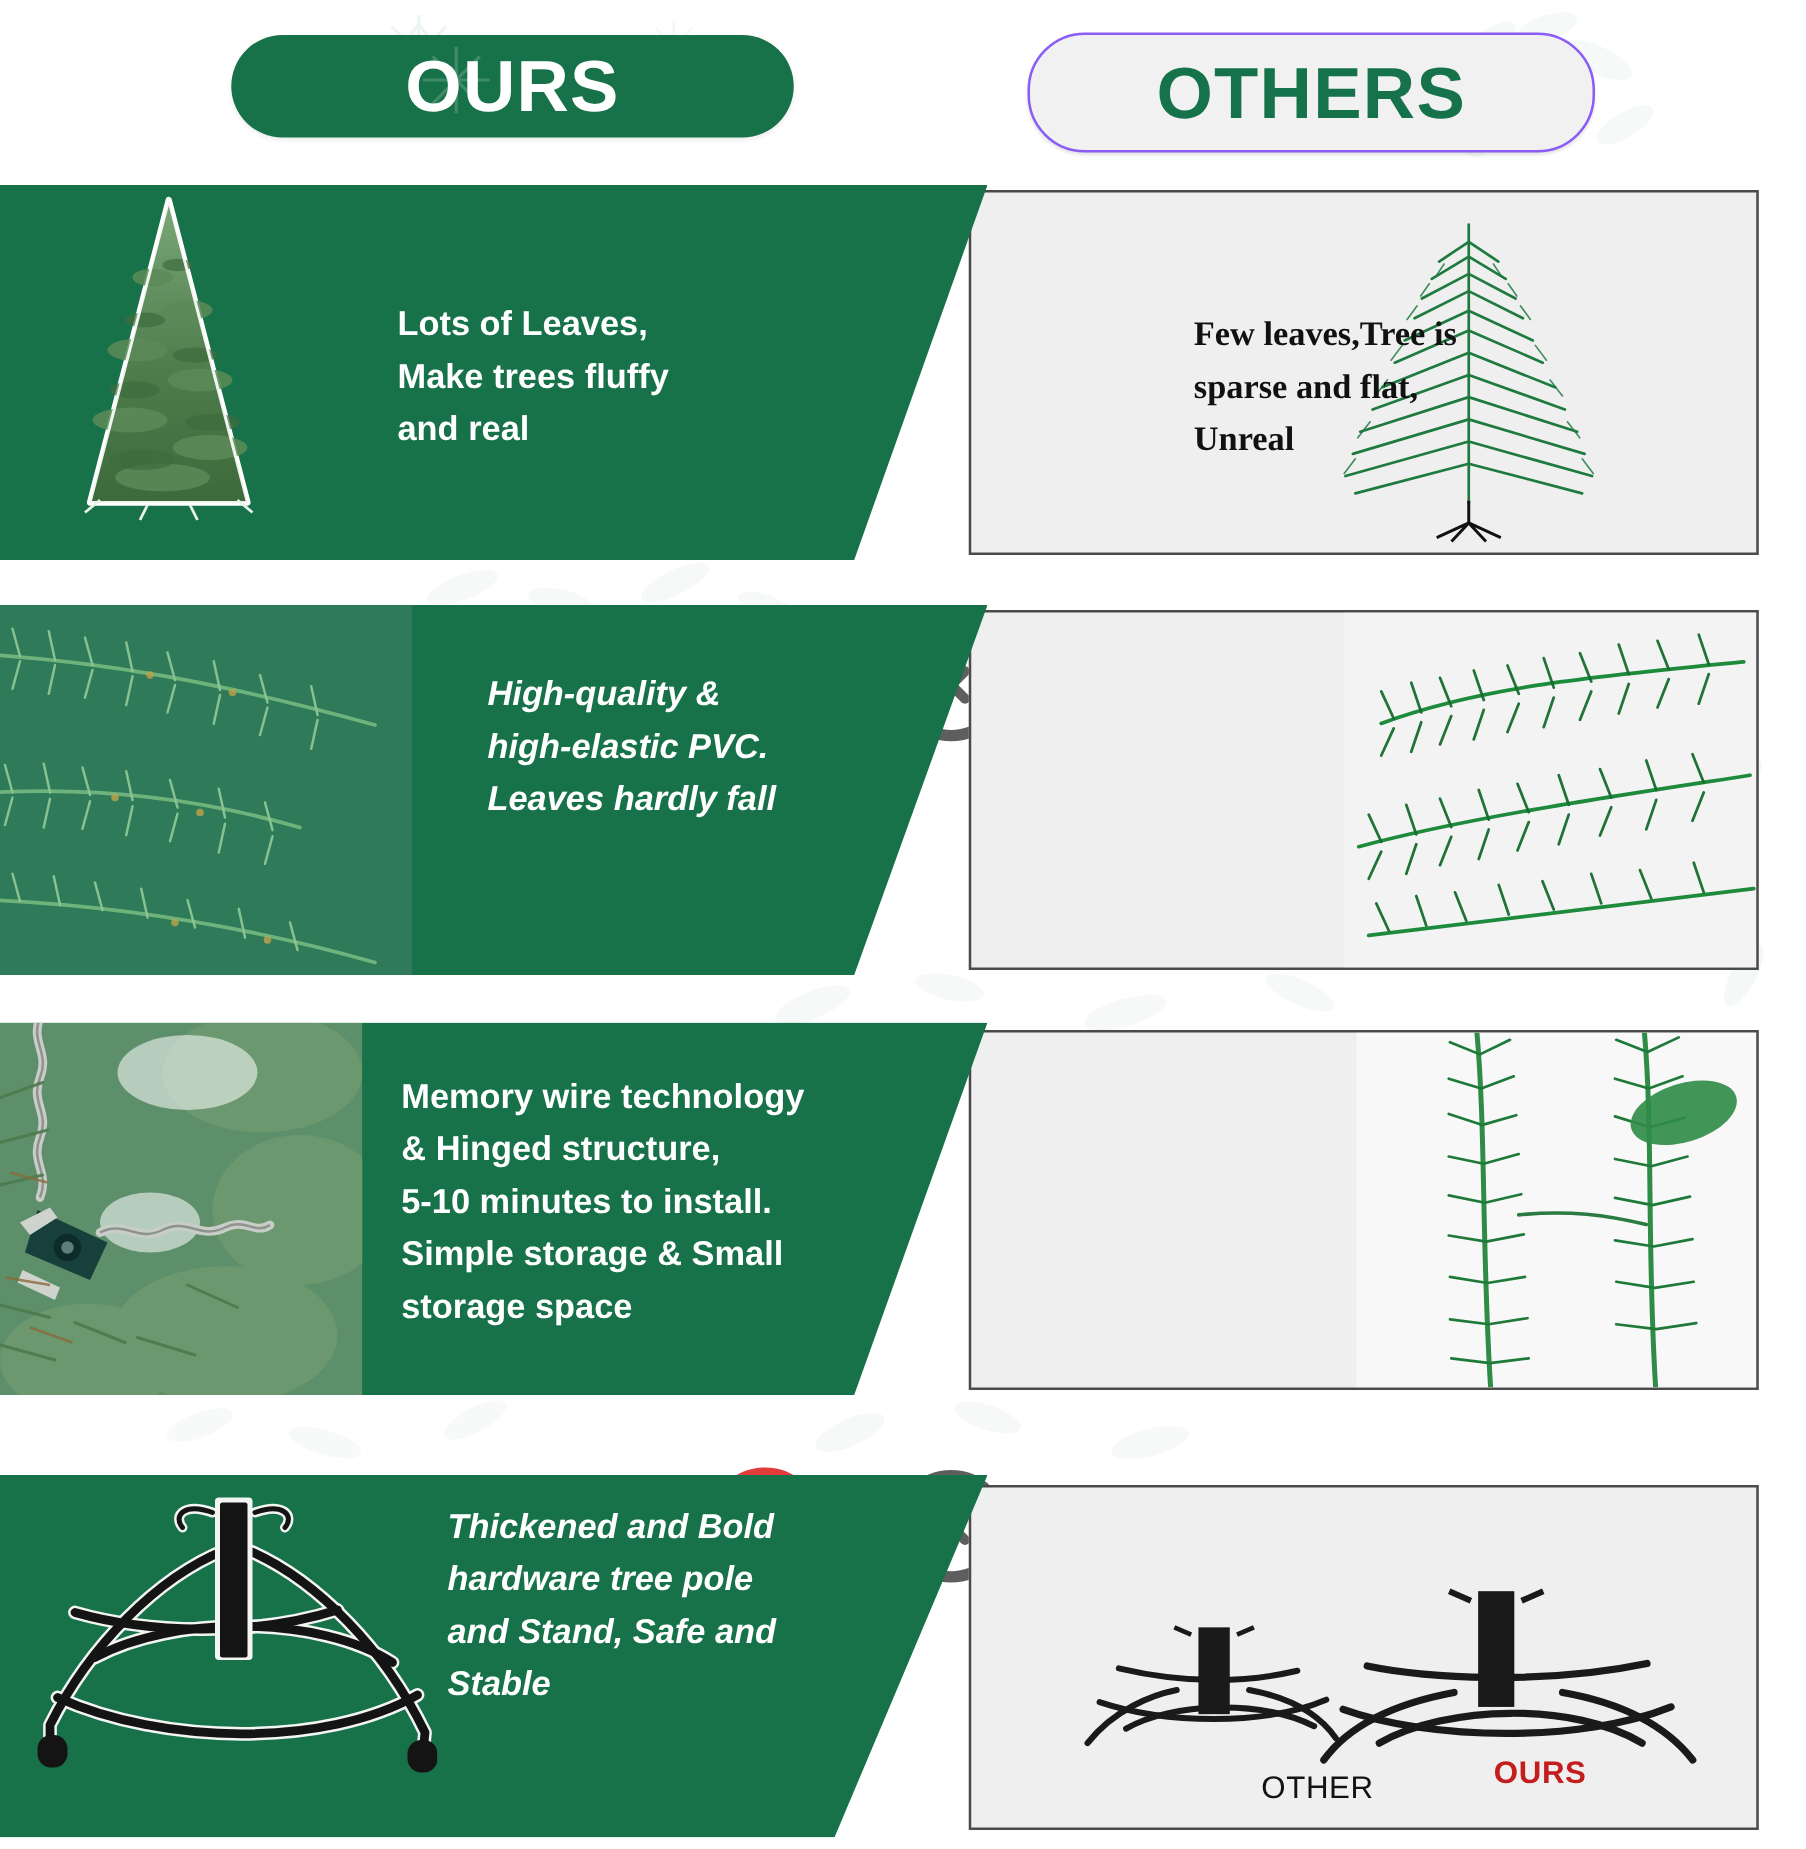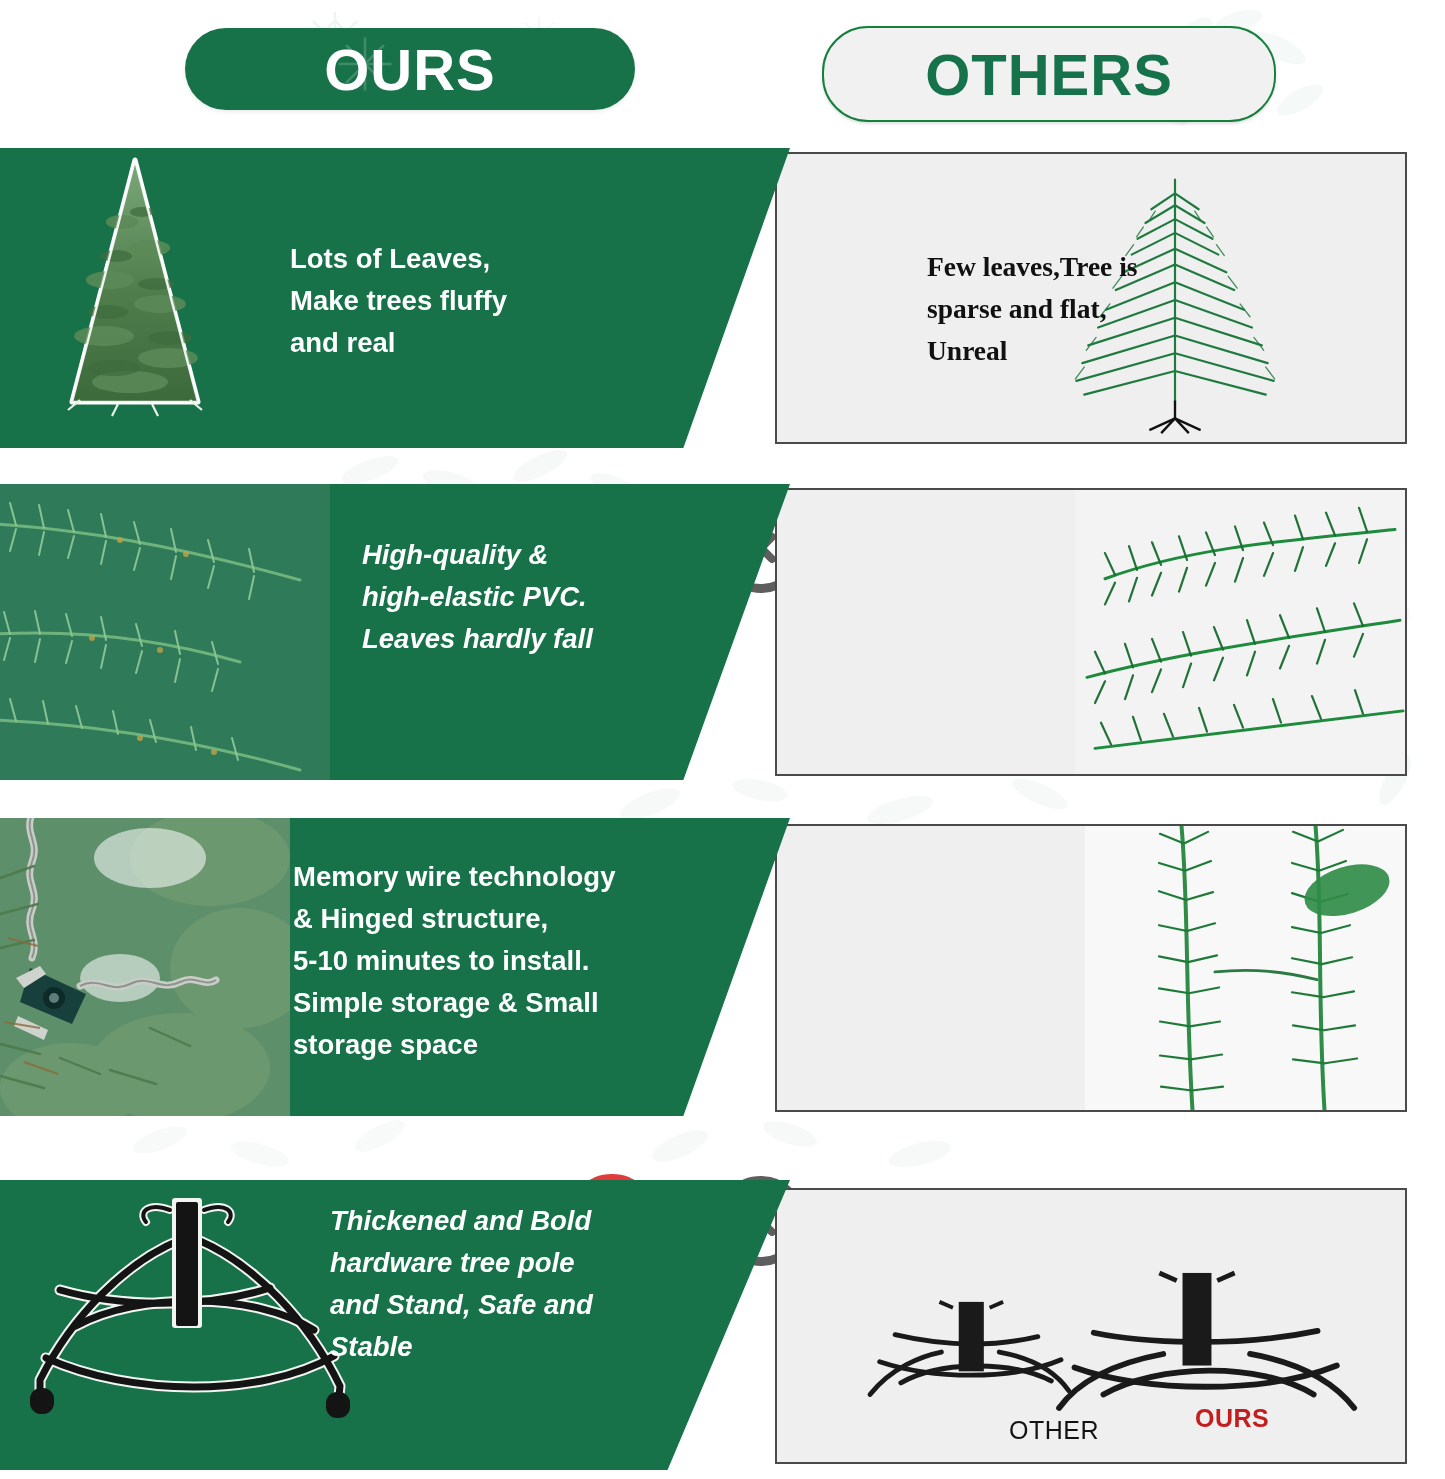--- a/index.html
+++ b/index.html
@@ -22,21 +22,21 @@
   #pill-ours{
     left:185px;top:28px;width:450px;height:82px;border-radius:41px;
     background:#177249;color:#ffffff;font-size:58px;
     box-shadow:0 2px 4px rgba(0,0,0,.08);
     overflow:hidden;
   }
   #pill-ours .flk{position:absolute;opacity:.18;}
   #pill-others{
     left:822px;top:26px;width:450px;height:92px;border-radius:46px;
     background:#f1f1f1;color:#16724a;font-size:58px;
-    border:2px solid #15803d;
+    border:2px solid #8b5cf6;
     box-shadow:0 2px 3px rgba(0,0,0,.12);
   }
 
   
   .row{position:absolute;left:0;width:1445px;}
   .row-1{top:148px;height:300px;}
   .row-2{top:484px;height:296px;}
   .row-3{top:818px;height:298px;}
   .row-4{top:1180px;height:290px;}
 
@@ -56,21 +56,21 @@
     position:absolute;top:0;left:0;width:790px;height:100%;
     background:#177249;overflow:hidden;
     clip-path:polygon(0 0, 100% 0, 86.5% 100%, 0 100%);
   }
   .row-4 .panel-ours{clip-path:polygon(0 0, 100% 0, 84.5% 100%, 0 100%);}
 
   
   .media{position:absolute;top:0;height:100%;overflow:hidden;}
 
   
-  .txt{position:absolute;font-weight:bold;white-space:pre-line;}
+  .txt{position:absolute;font-weight:bold;white-space:pre-line;margin-left:28px;}
   .txt-ours{color:#ffffff;font-size:27.5px;line-height:42px;}
   .txt-others{color:#111111;font-size:27.5px;line-height:42px;}
 
   
   .badge{position:absolute;width:72px;height:72px;border-radius:50%;
          display:flex;align-items:center;justify-content:center;}
   .badge-check{background:#ffffff;border:9px solid #e23b3b;}
   .badge-x{background:#ffffff;border:9px solid #5e5e5e;}
   .badge svg{display:block;}
 

